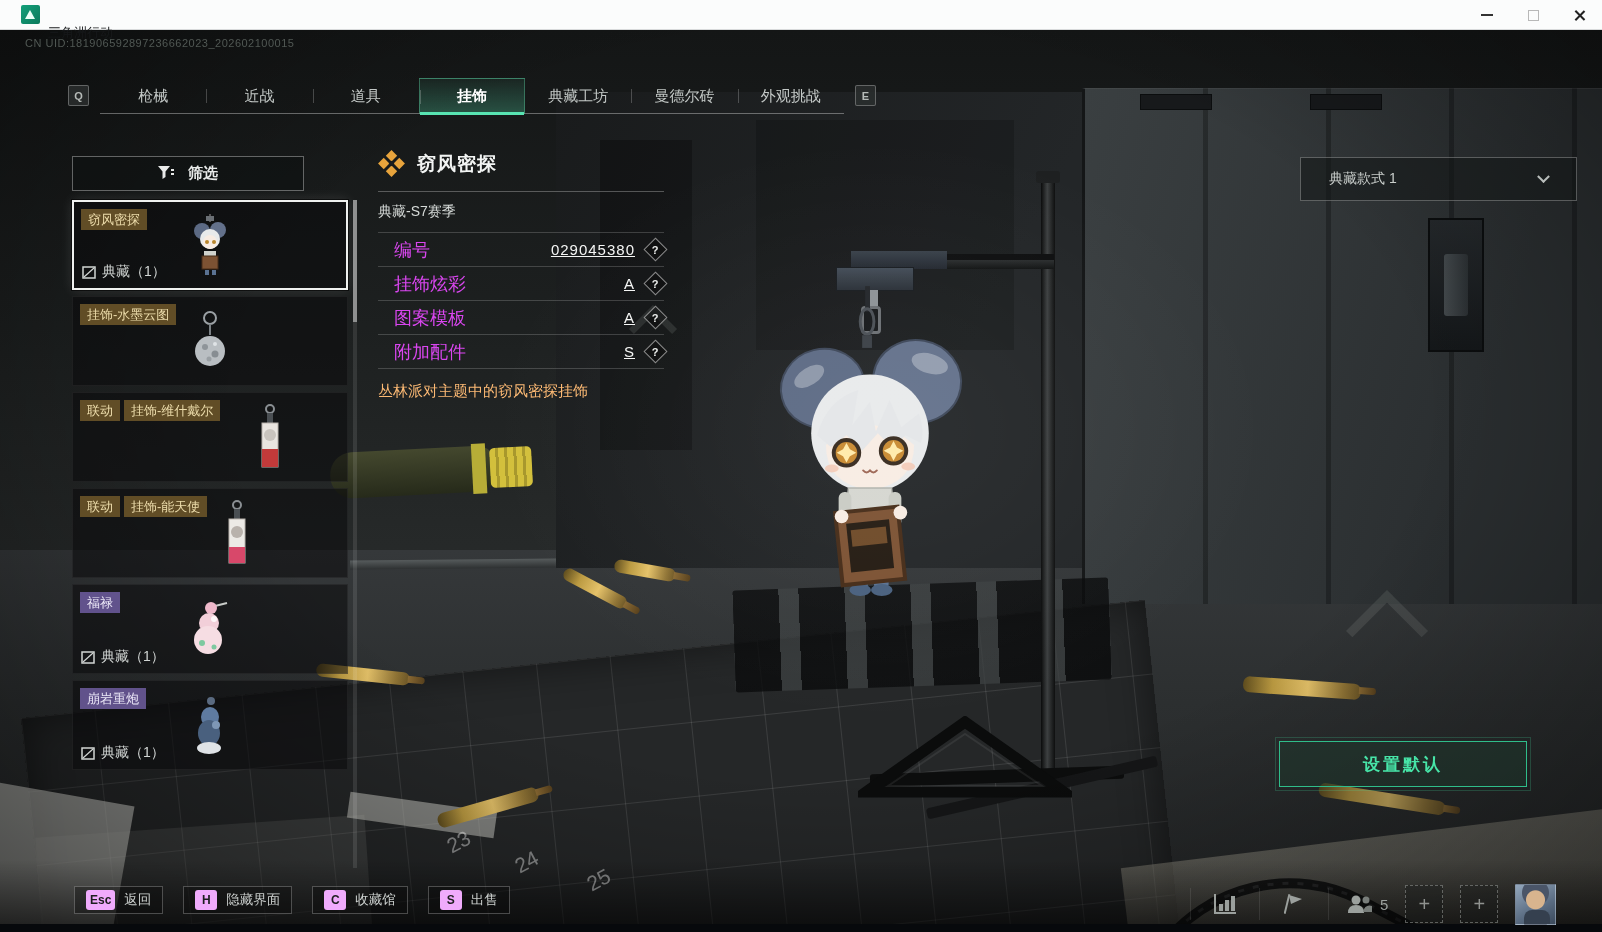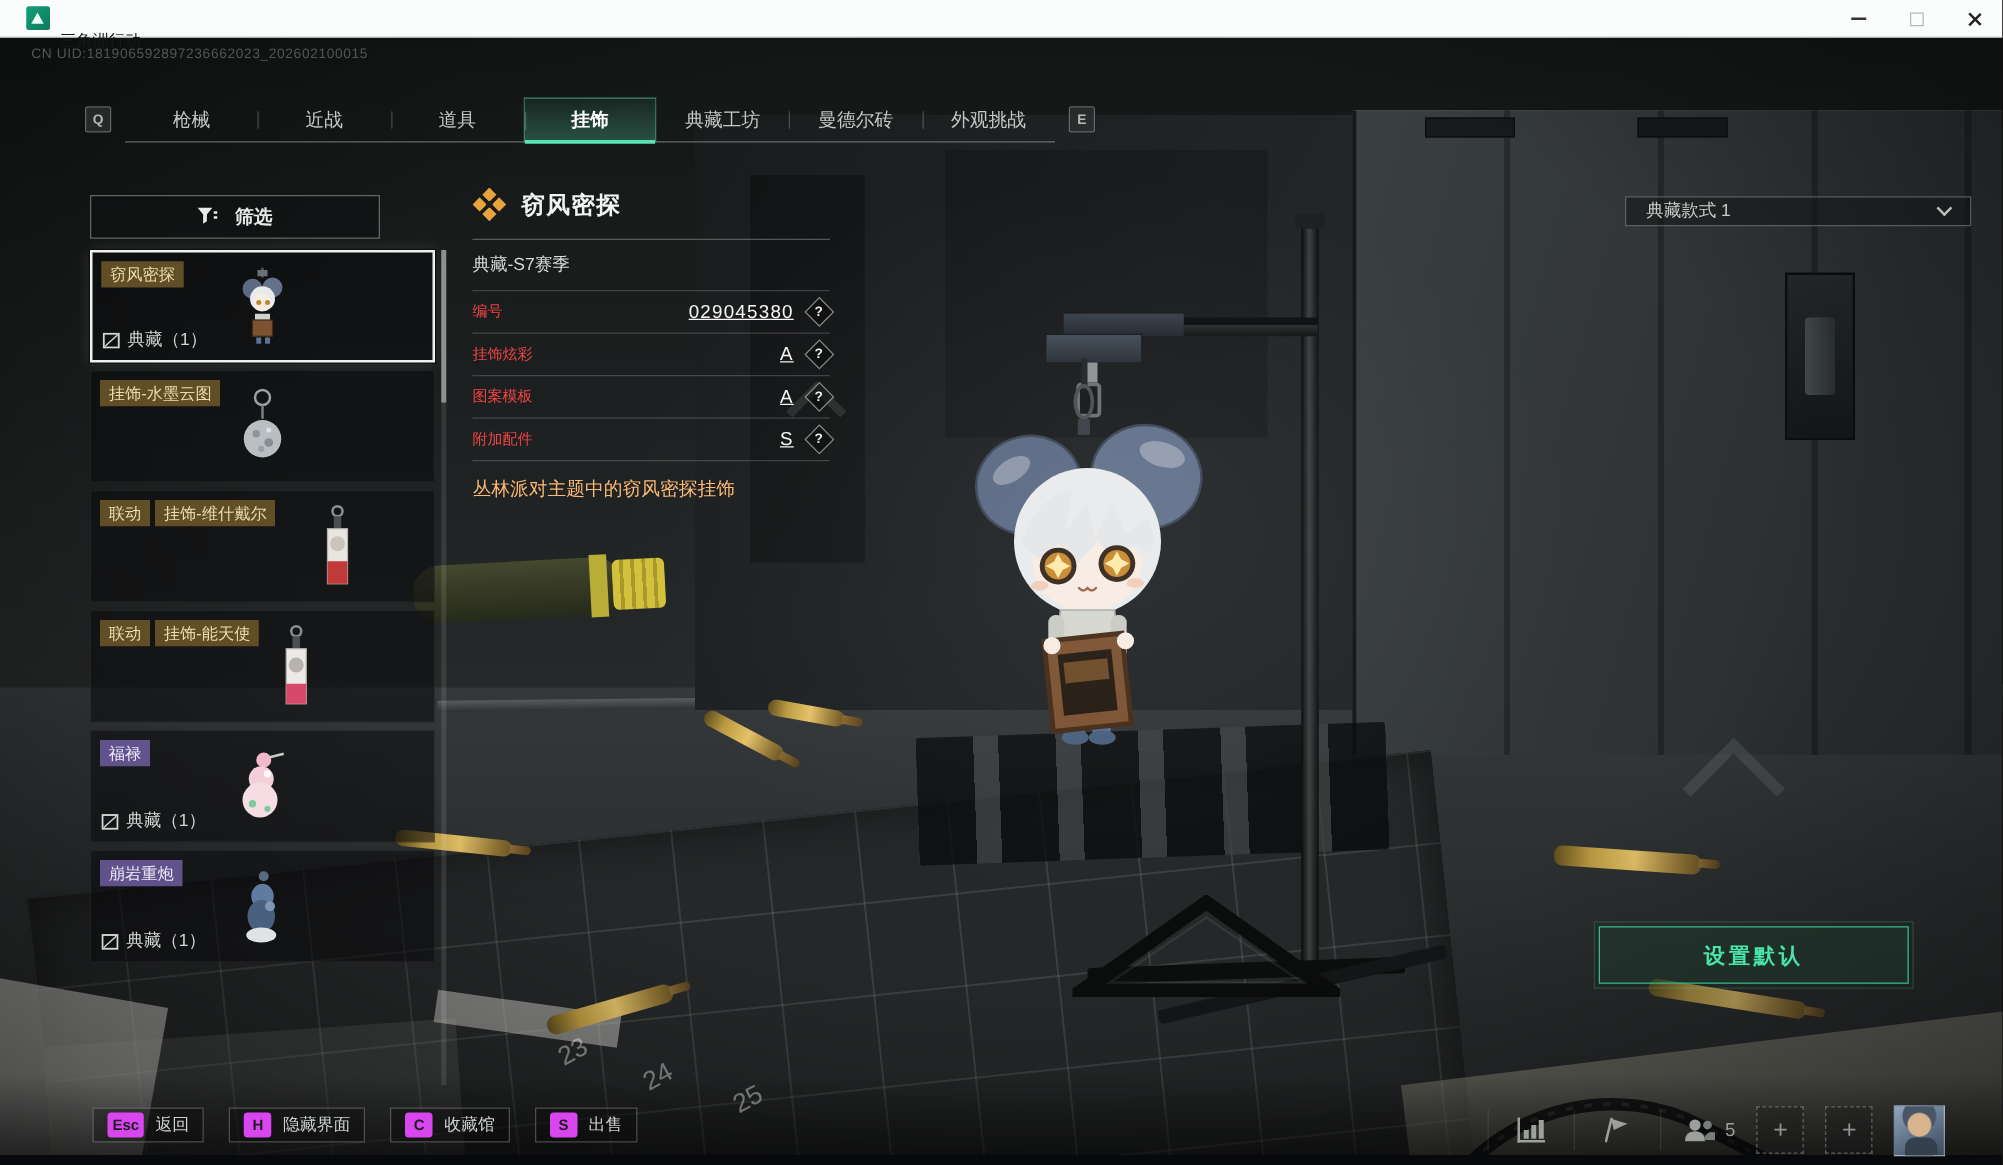--- a/index.html
+++ b/index.html
@@ -95,40 +95,40 @@
   .thumb { position:absolute; left:50%; top:50%; transform:translate(-50%,-50%); }
   .scrollbar { position:absolute; left:353px; top:170px; width:4px; height:668px; background:rgba(255,255,255,0.10); }
   .scroll-thumb { position:absolute; left:0; top:0; width:4px; height:122px; background:rgba(255,255,255,0.45); cursor:pointer; }
 
   
   .detail { position:absolute; left:378px; top:120px; width:286px; }
   .d-head { display:flex; align-items:center; gap:12px; padding-bottom:14px; border-bottom:1px solid rgba(255,255,255,0.28); }
   .d-title { font-size:19px; font-weight:bold; color:#f2f4f3; letter-spacing:1px; }
   .d-season { padding:11px 0; font-size:14px; color:#d6dad8; border-bottom:1px solid rgba(255,255,255,0.18); }
   .d-row { height:34px; display:flex; align-items:center; border-bottom:1px solid rgba(255,255,255,0.18); }
-  .d-label { font-size:12px; color:#ef4444; flex:1; }
+  .d-label { font-size:18px; color:#d946ef; flex:1;margin-left:16px; }
   .d-value { font-size:15px; color:#f5f6f5; letter-spacing:1px; margin-right:12px;text-decoration:underline; }
   .help { width:17px; height:17px; transform:rotate(45deg); border:1px solid rgba(255,255,255,0.5); background:rgba(8,9,9,0.45); display:flex; align-items:center; justify-content:center; cursor:pointer; }
   .help span { transform:rotate(-45deg); font-size:11px; font-weight:bold; color:#eceeec; }
   .d-desc { padding-top:13px; font-size:15px; color:#fdba74; }
 
   
-  .dropdown { position:absolute; left:1300px; top:127px; width:277px; height:24px; background:rgba(18,22,22,0.55); border:1px solid rgba(255,255,255,0.28); display:flex; align-items:center; justify-content:space-between; padding:0 16px; cursor:pointer; }
+  .dropdown { position:absolute; left:1300px; top:127px; width:277px; height:44px; background:rgba(18,22,22,0.55); border:1px solid rgba(255,255,255,0.28); display:flex; align-items:center; justify-content:space-between; padding:0 28px; cursor:pointer; }
   .dd-label { font-size:14px; color:#c9cecb; }
   .dd-chev { width:9px; height:9px; border-right:2px solid #b8bdbb; border-bottom:2px solid #b8bdbb; transform:rotate(45deg) translate(-2px,-2px); }
 
   
   .btn { position:absolute; width:248px; display:flex; align-items:center; justify-content:center; font-size:17px; letter-spacing:3px; cursor:pointer; }
   .btn-primary { left:1279px; top:711px; height:46px; color:#47e5a8; font-weight:bold; border:1px solid #2fbd8a; background:rgba(28,62,48,0.38); outline:1px solid rgba(70,220,160,0.22); outline-offset:3px; }
   .btn-secondary { left:1279px; top:769px; height:44px; color:#eef0ef; border:1px solid rgba(255,255,255,0.45); background:rgba(38,40,40,0.35); outline:1px solid rgba(255,255,255,0.12); outline-offset:3px; }
 
   
   .shortcuts { position:absolute; left:74px; top:856px; display:flex; gap:20px; }
   .shortcut { display:flex; align-items:center; gap:9px; padding:3px 11px; border:1px solid rgba(255,255,255,0.25); background:rgba(8,9,9,0.35); cursor:pointer; }
-  .keycap { min-width:22px; height:20px; padding:0 4px; background:#d946ef; color:#1c1e1e; font-size:12px; font-weight:bold; border-radius:3px; display:flex; align-items:center; justify-content:center; }
+  .keycap { min-width:22px; height:20px; padding:0 4px; background:#f0abfc; color:#1c1e1e; font-size:12px; font-weight:bold; border-radius:3px; display:flex; align-items:center; justify-content:center; }
   .sc-label { font-size:13.5px; color:#ccd0ce; }
   .hud-icons { position:absolute; left:1190px; top:852px; height:44px; display:flex; align-items:center; gap:17px; }
   .hud-sep { width:1px; height:32px; background:rgba(255,255,255,0.09); }
   .hud-ic { width:34px; height:34px; display:flex; align-items:center; justify-content:center; cursor:pointer; }
   .squad { display:flex; align-items:center; gap:6px; cursor:pointer; }
   .squad-count { font-size:15px; color:#9ba09d; }
   .plus-slot { width:38px; height:38px; border:1px dashed rgba(150,153,150,0.55); color:#8f928f; font-size:20px; display:flex; align-items:center; justify-content:center; background:rgba(20,22,22,0.3); cursor:pointer; }
   .avatar { width:41px; height:41px; cursor:pointer; border:1px solid rgba(255,255,255,0.2); position:relative; overflow:hidden;
     background:radial-gradient(circle at 50% 38%, #d8b48e 0 9px, transparent 10px), radial-gradient(circle at 50% 20%, #4a5568 0 13px, transparent 14px), linear-gradient(150deg,#93a7bc,#5a6c82 60%,#3c4a5c); }
   .avatar::after { content:''; position:absolute; left:8px; bottom:-4px; width:26px; height:18px; border-radius:8px 8px 0 0; background:#35404f; }

